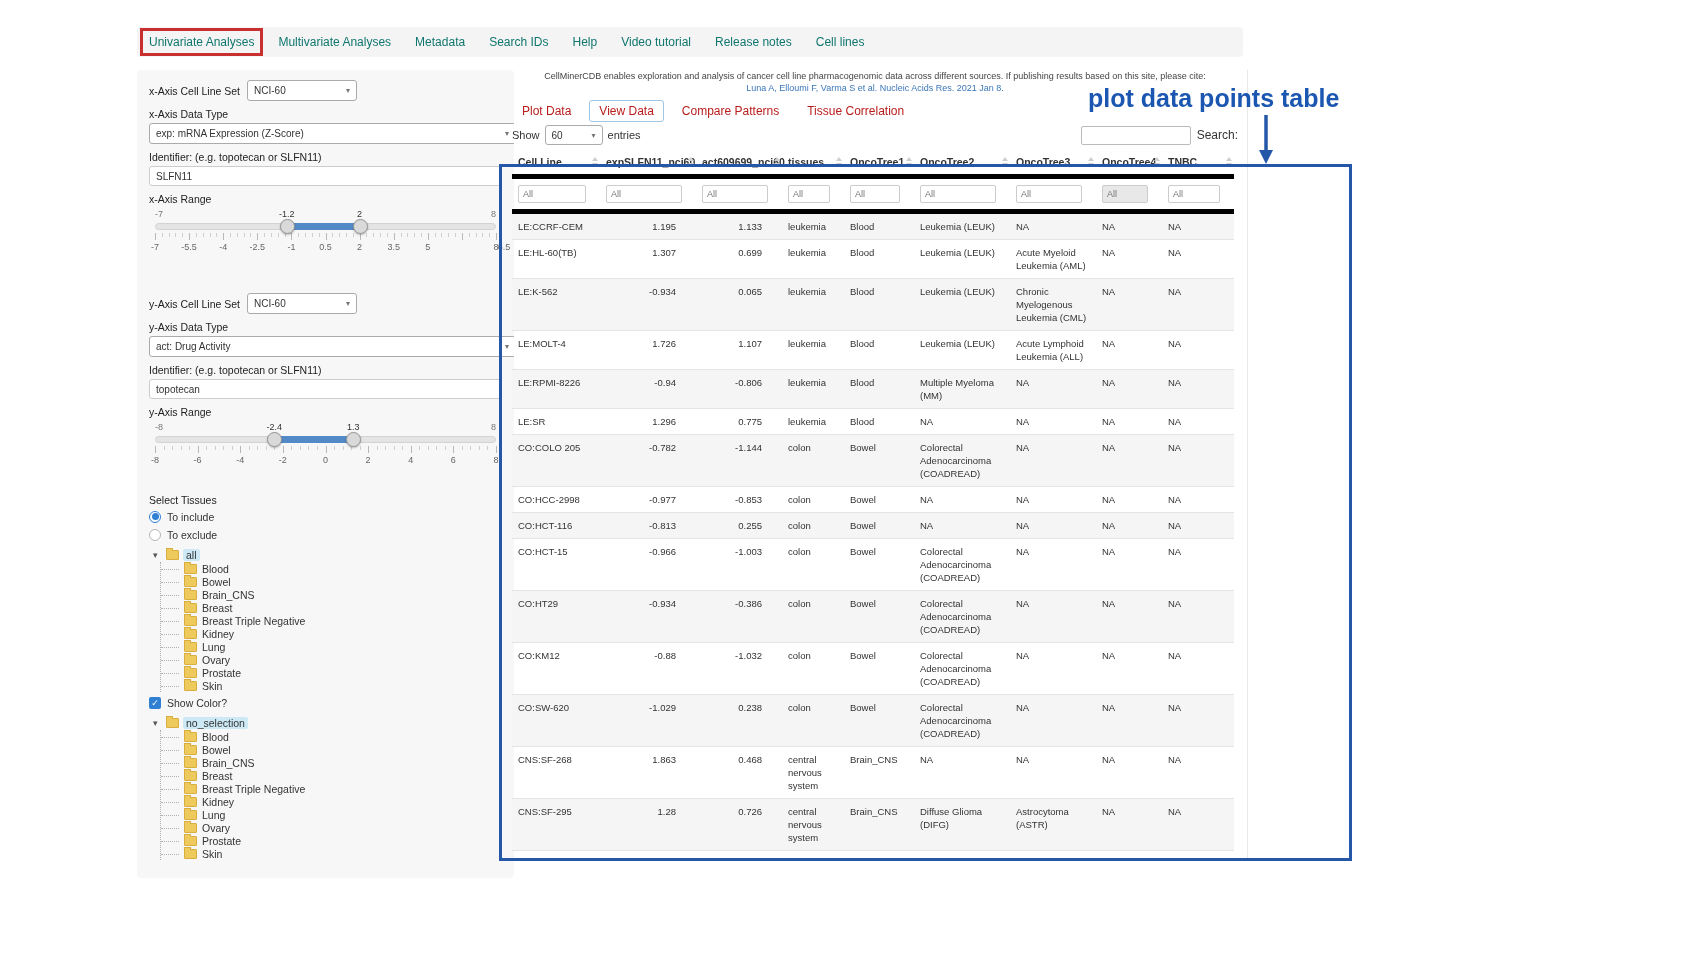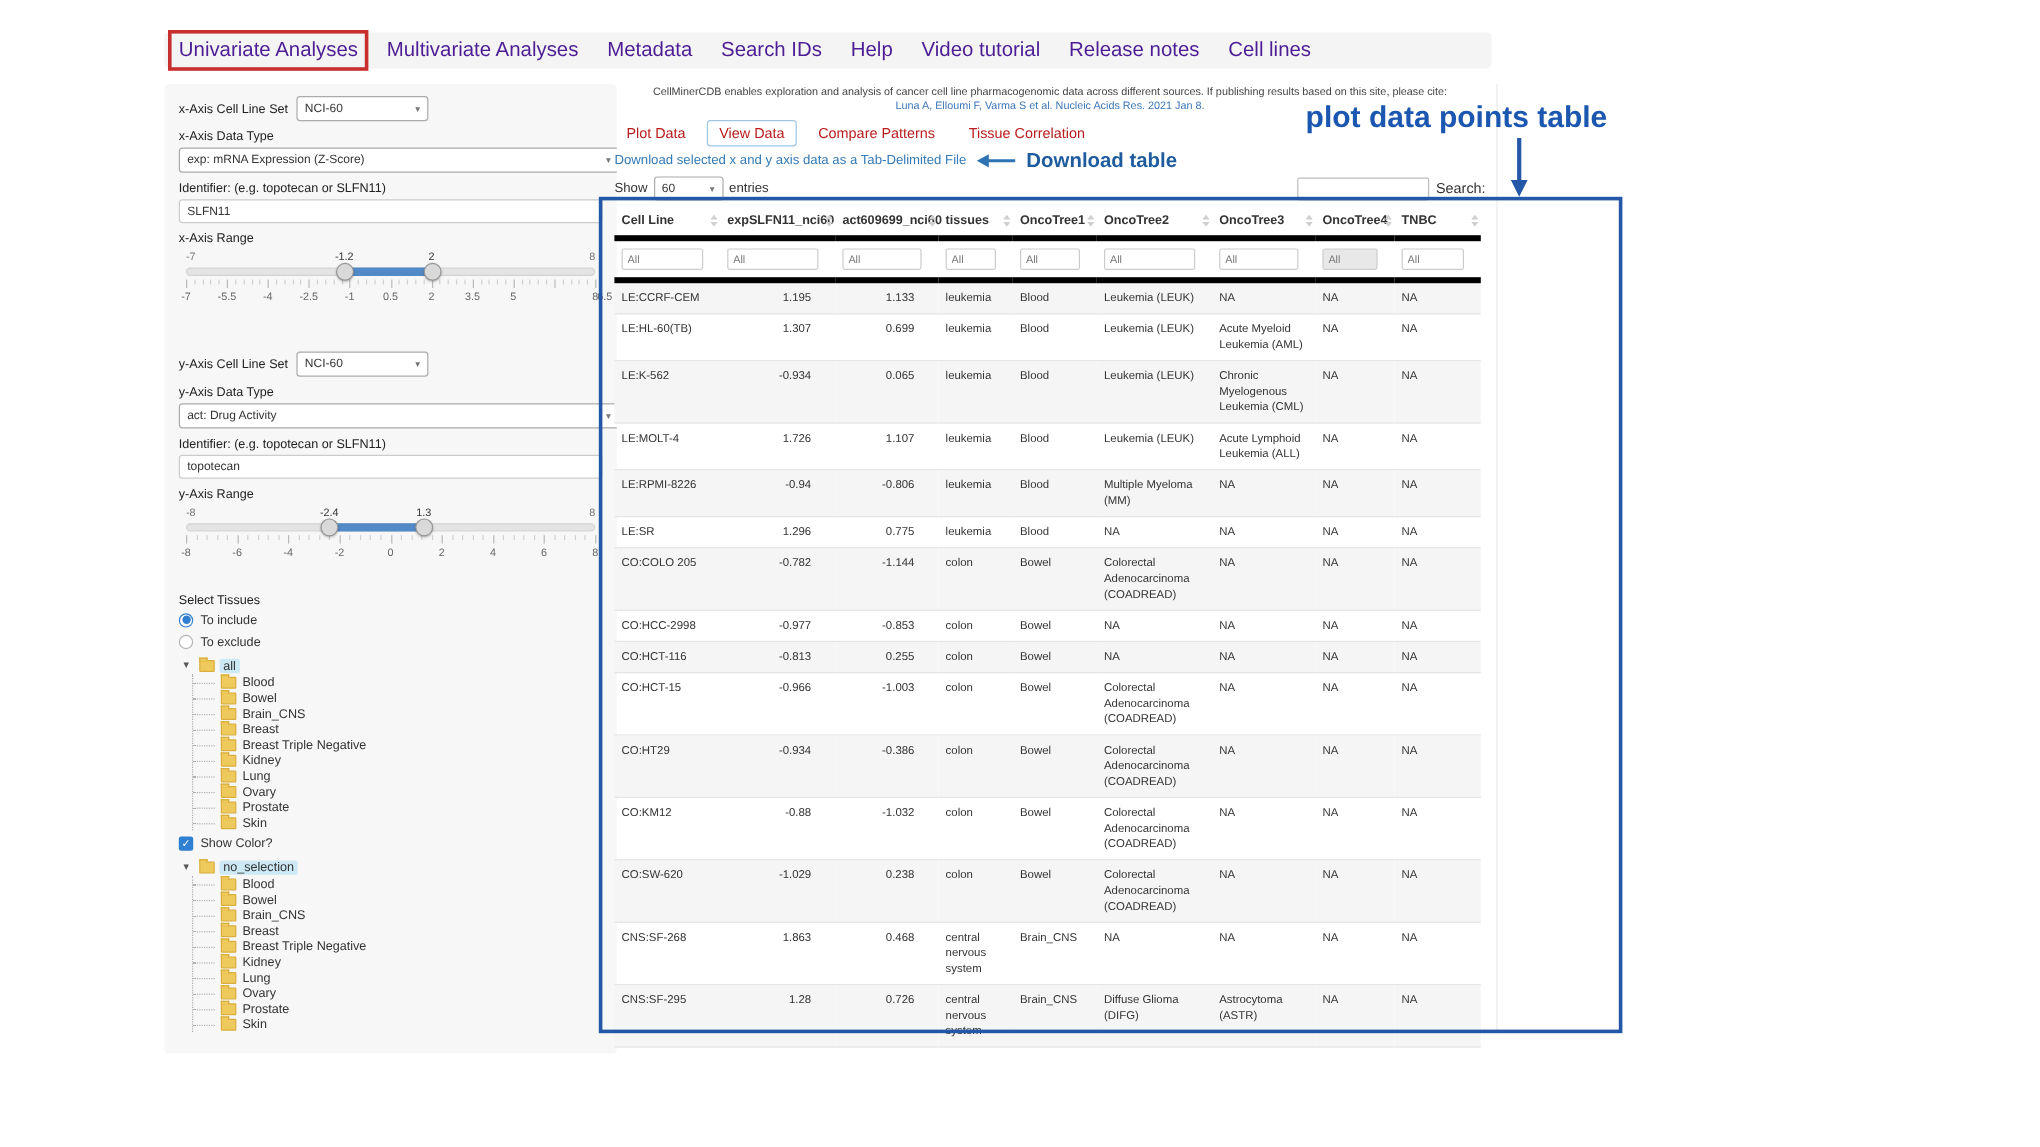--- a/index.html
+++ b/index.html
@@ -1,21 +1,21 @@
 <!DOCTYPE html>
 <html><head>
 <meta charset="utf-8">
 <style>
   html,body{margin:0;padding:0;}
   body{width:1700px;height:956px;background:#fff;font-family:"Liberation Sans","DejaVu Sans",sans-serif;position:relative;overflow:hidden;color:#333;}
   .page{position:absolute;inset:0;}
 
   
   .top-nav{position:absolute;left:137px;top:27px;width:1096px;height:30px;background:#f4f4f4;border-radius:4px;display:flex;align-items:center;gap:20px;padding-left:10px;}
-  .nav-item{font-size:17px;color:#4c1d95;white-space:nowrap;cursor:pointer;padding:0 2px;}
+  .nav-item{font-size:12px;color:#0f766e;white-space:nowrap;cursor:pointer;padding:0 2px;}
   .nav-item.nav-active{outline:3px solid #c7302e;outline-offset:4px;}
 
   
   .sidebar{position:absolute;left:137px;top:70px;width:353px;height:788px;background:#f7f7f7;border-radius:4px;padding:10px 12px;font-size:11px;overflow:hidden;}
   .sb-label{font-weight:normal;font-size:10.5px;color:#222;margin-top:7px;margin-bottom:3px;}
   .inline-row{display:flex;align-items:center;gap:7px;}
   .inline-row .sb-label{margin:0;}
   .mt-gap{margin-top:36px;}
   .mt-lg{margin-top:24px;}
   .mt-md{margin-top:8px;}
@@ -398,30 +398,20 @@
     <div class="citation">
       <div>CellMinerCDB enables exploration and analysis of cancer cell line pharmacogenomic data across different sources. If publishing results based on this site, please cite:</div>
       <div class="citation-link">Luna A, Elloumi F, Varma S et al. Nucleic Acids Res. 2021 Jan 8.</div>
     </div>
     <div class="view-tabs">
         <div class="tab">Plot Data</div>
         <div class="tab tab-active">View Data</div>
         <div class="tab">Compare Patterns</div>
         <div class="tab">Tissue Correlation</div>
       </div>
-    <div class="download-row">
-      <span class="download-link">Download selected x and y axis data as a Tab-Delimited File</span>
-      <span class="dl-annotation">
-        <svg width="34" height="14" viewBox="0 0 34 14">
-          <line x1="33" y1="7" x2="9" y2="7" stroke="#2e74b5" stroke-width="2.5"></line>
-          <polygon points="11,1.5 1,7 11,12.5" fill="#2e74b5"></polygon>
-        </svg>
-        <span class="dl-annotation-text">Download table</span>
-      </span>
-    </div>
     <div class="controls-row">
       <div class="show-entries">
         <span>Show</span>
         <div class="select entries-select">
           <span>60</span>
           <span class="chev">▾</span>
         </div>
         <span>entries</span>
       </div>
       <div class="search-wrap">

